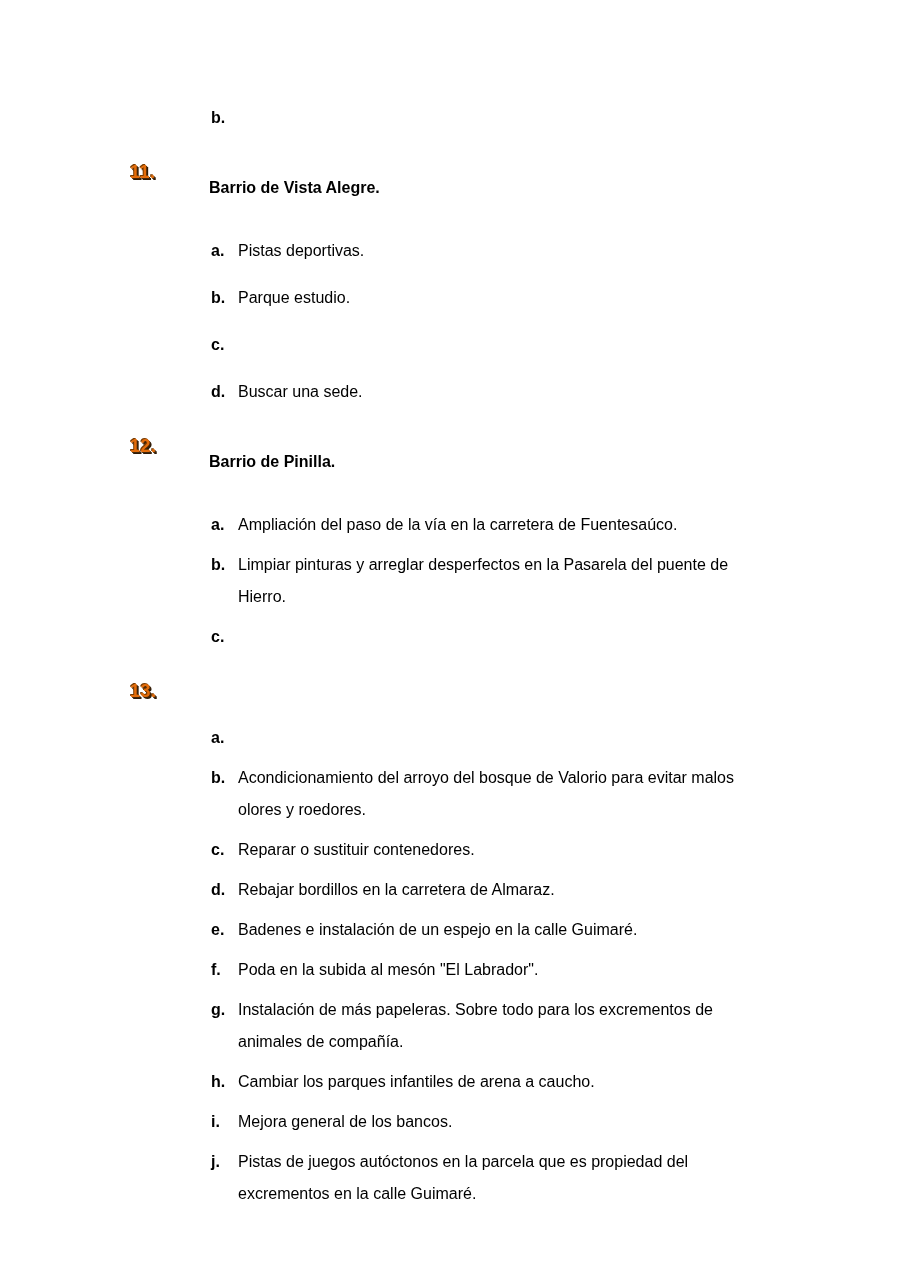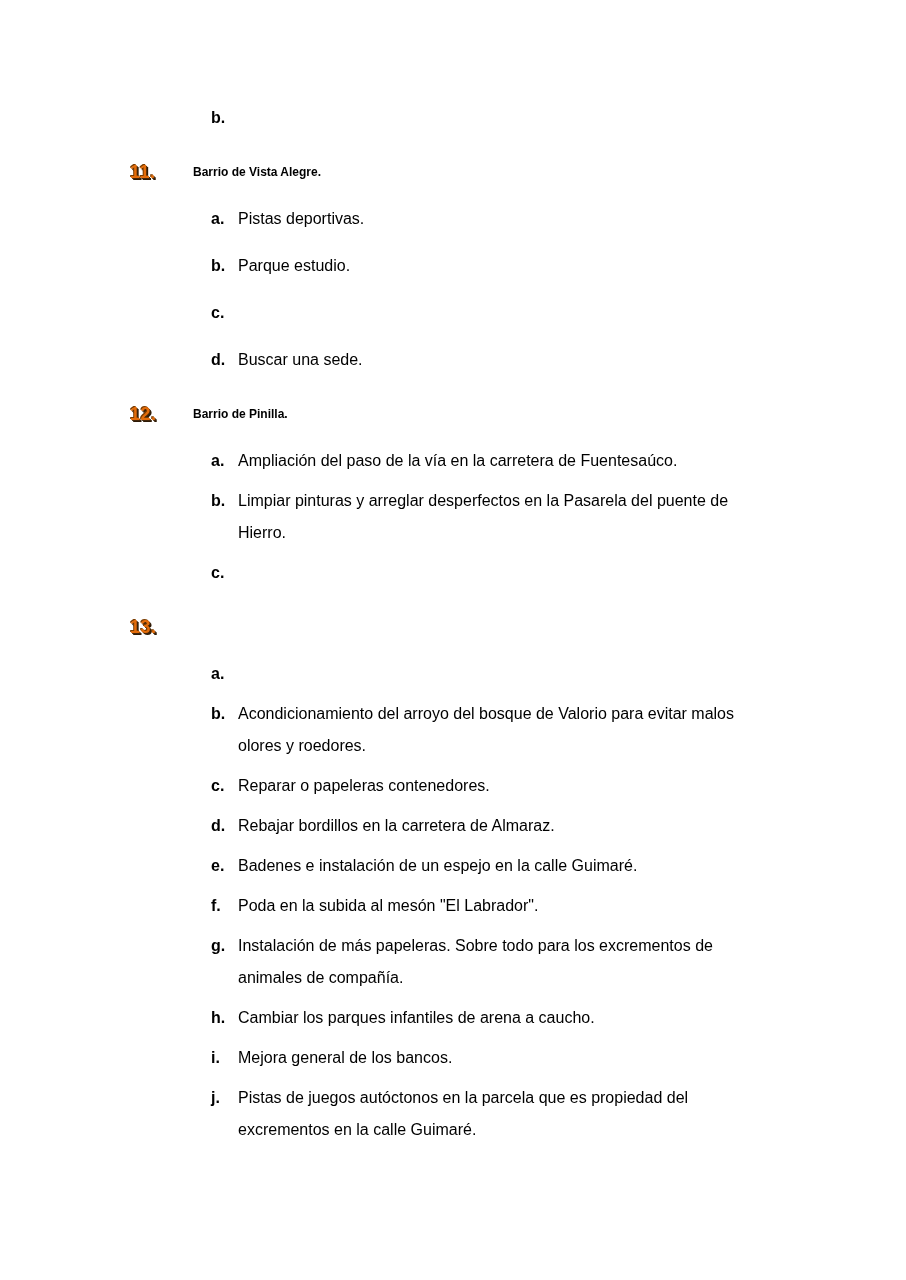--- a/index.html
+++ b/index.html
@@ -42,22 +42,22 @@
     font-weight: bold;
     letter-spacing: 0.5px;
     color: var(--accent);
     text-shadow:
       -1px -1px 0 #7a3c00,
       1px 1px 0 #42260a,
       2px 2px 0 #2e1a06;
     line-height: 32px;
   }
   .section-title {
-    margin: 0;
-    font-size: 12px;
+    margin: 16px;
+    font-size: 16px;
     font-weight: bold;
     line-height: 32px;
   }
   .items {
     list-style: none;
     margin: 0;
     padding: 0;
   }
   .item {
     display: flex;
@@ -143,21 +143,21 @@
     <span class="item-letter">a.</span>
   </li>
 
   <li class="item">
     <span class="item-letter">b.</span>
     <span class="item-text">Acondicionamiento del arroyo del bosque de Valorio para evitar malos olores y roedores.</span>
   </li>
 
   <li class="item">
     <span class="item-letter">c.</span>
-    <span class="item-text">Reparar o papeleras contenedores.</span>
+    <span class="item-text">Reparar o sustituir contenedores.</span>
   </li>
 
   <li class="item">
     <span class="item-letter">d.</span>
     <span class="item-text">Rebajar bordillos en la carretera de Almaraz.</span>
   </li>
 
   <li class="item">
     <span class="item-letter">e.</span>
     <span class="item-text">Badenes e instalación de un espejo en la calle Guimaré.</span>

